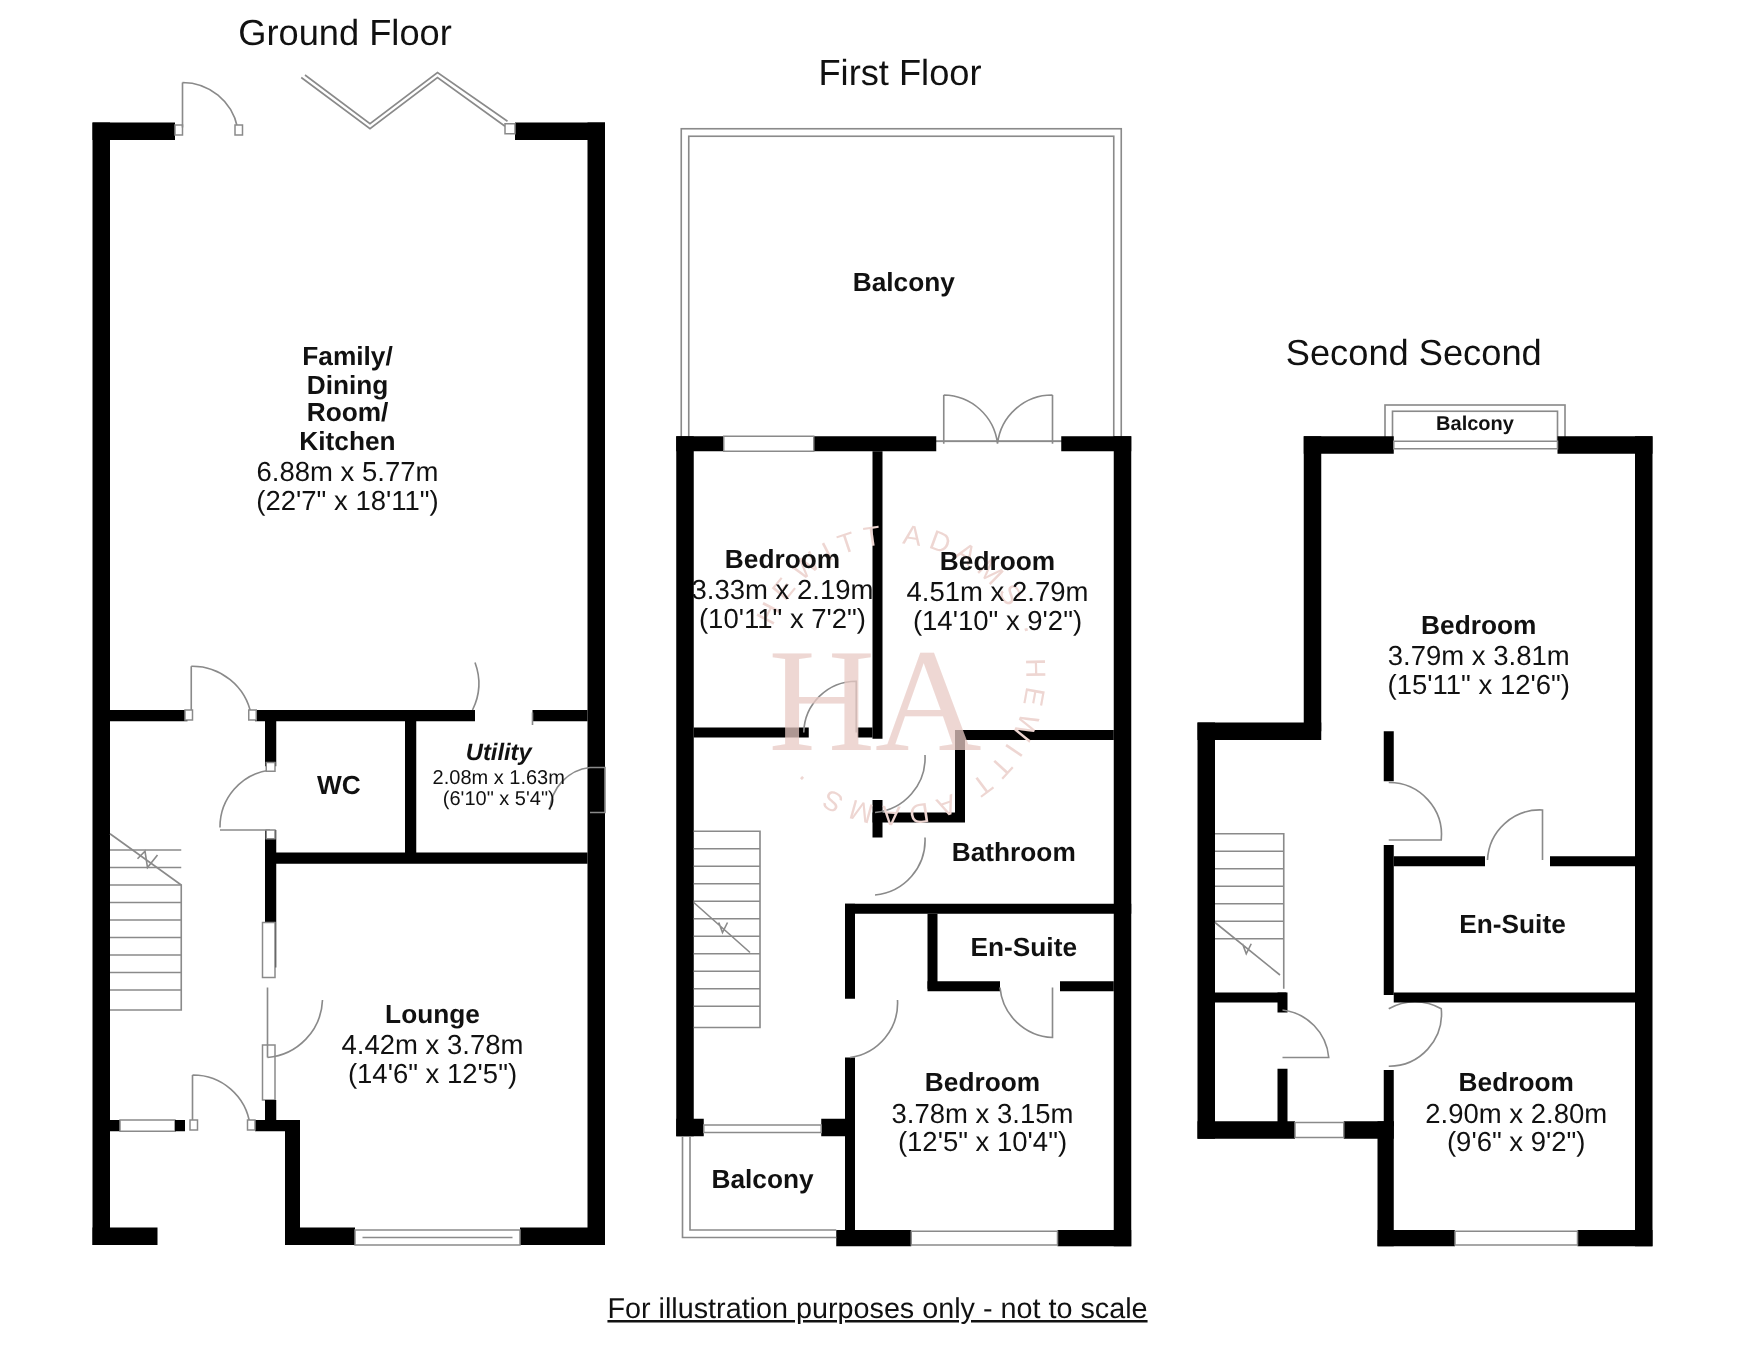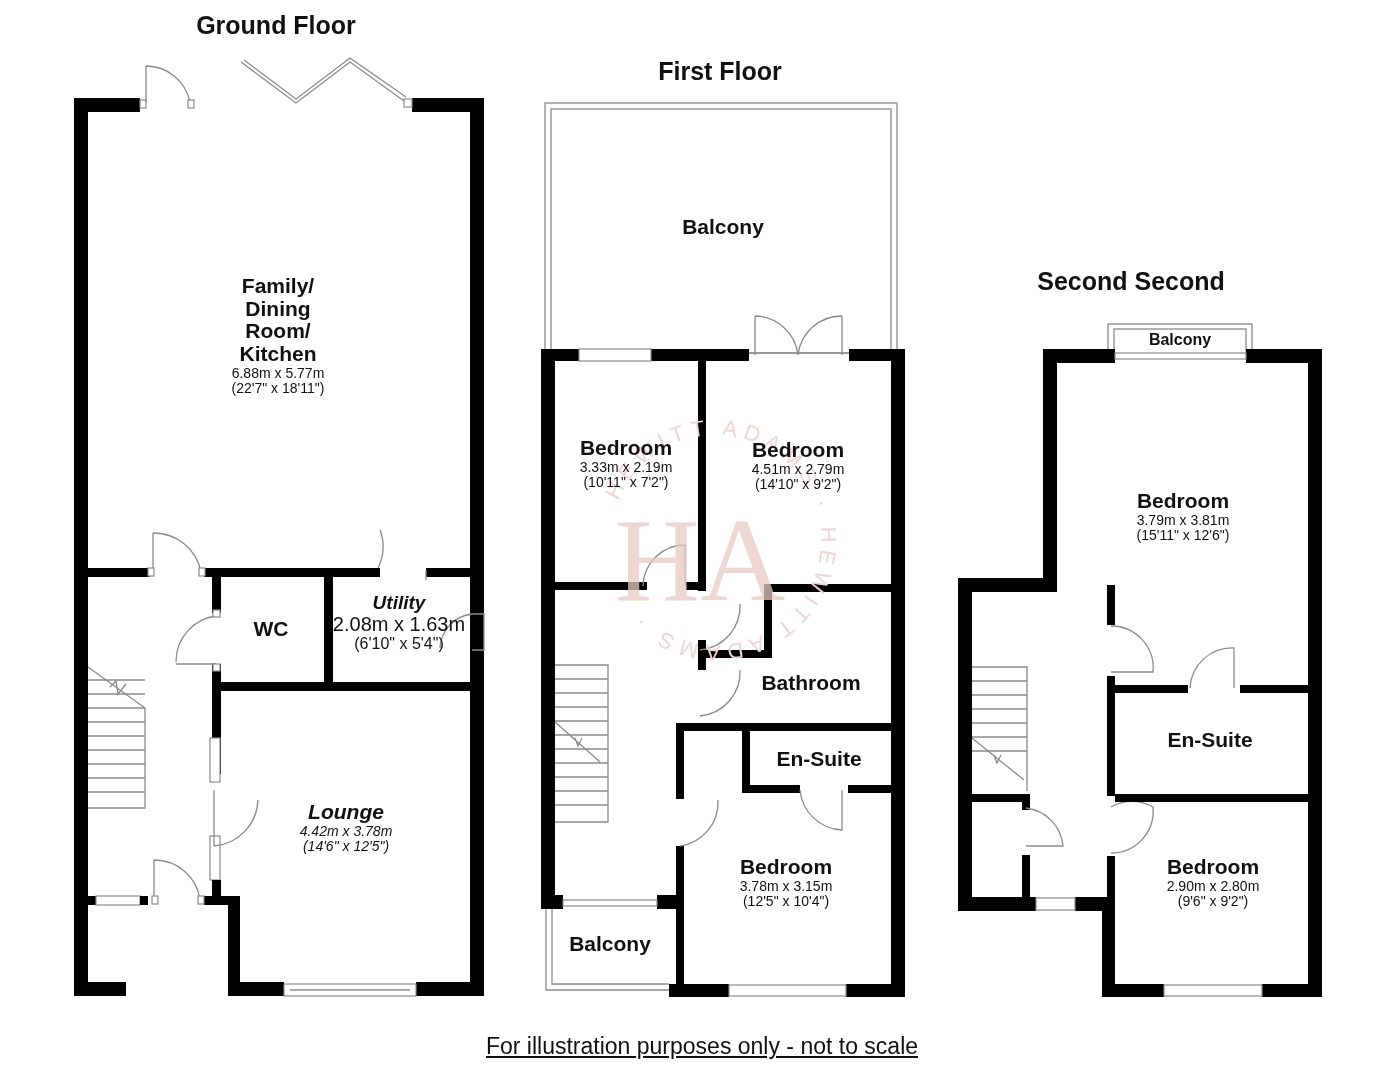--- a/index.html
+++ b/index.html
@@ -1,21 +1,21 @@
 <!DOCTYPE html>
 <html><head>
 <meta charset="utf-8">
 <style>
   html, body { margin: 0; padding: 0; background: #ffffff; }
   body { width: 1395px; height: 1080px; position: relative; overflow: hidden; font-family: "Liberation Sans", sans-serif; }
   svg.plan { position: absolute; left: 0; top: 0; }
   .lbl { position: absolute; text-align: center; color: #111; line-height: 1.08; transform: translateX(-50%); white-space: nowrap; }
-  .title { font-weight: bold; font-size: 25px; }
+  .title { font-weight: normal; font-size: 29px; }
   .rname { font-weight: bold; font-size: 21px; display: block; }
-  .rdim { font-size: 14px; display: block; }
+  .rdim { font-size: 22px; display: block; }
   .small-name { font-weight: bold; font-size: 16px; }
   .footer { font-size: 23px; color: #111; }
   .wm { position: absolute; left: 0; top: 0; pointer-events: none; }
 </style>
 </head>
 <body>
 
 <svg class="plan" width="1395" height="1080" viewBox="0 0 1395 1080">
   <defs>
     <style>
@@ -211,40 +211,40 @@
   <circle cx="716" cy="540" r="1" fill="none"></circle>
   <text x="700" y="600" text-anchor="middle" font-family="Liberation Serif, serif" font-size="118" fill="#e8c9c4" fill-opacity="0.75">HA</text>
   <g transform="translate(0,100)">
     <text font-family="Liberation Sans, sans-serif" font-size="22" fill="#eed6d2" letter-spacing="6">
       <textPath href="#ring" startOffset="6%">HEWITT ADAMS · HEWITT ADAMS ·</textPath>
     </text>
   </g>
 </svg>
 
 <div class="lbl title" style="left:276px; top:12px;">Ground Floor</div>
-<div class="lbl title" style="left:720px; top:58px;">First Floor</div>
+<div class="lbl title" style="left:720px; top:44px;">First Floor</div>
 <div class="lbl title" style="left:1131px; top:268px;">Second Second</div>
 
 <div class="lbl" style="left:278px; top:275px;">
   <span class="rname">Family/</span>
   <span class="rname">Dining</span>
   <span class="rname">Room/</span>
   <span class="rname">Kitchen</span>
   <span class="rdim">6.88m x 5.77m</span>
   <span class="rdim">(22'7" x 18'11")</span>
 </div>
 <div class="lbl" style="left:271px; top:618px;">
   <span class="rname">WC</span>
 </div>
 <div class="lbl" style="left:399px; top:593px;">
   <span class="rname" style="font-size:19px;font-style:italic;">Utility</span>
-  <span class="rdim" style="font-size:20px;">2.08m x 1.63m</span>
+  <span class="rdim" style="font-size:16px;">2.08m x 1.63m</span>
   <span class="rdim" style="font-size:16px;">(6'10" x 5'4")</span>
 </div>
-<div class="lbl" style="left:346px; top:801px;font-style:italic;">
+<div class="lbl" style="left:346px; top:801px;">
   <span class="rname">Lounge</span>
   <span class="rdim">4.42m x 3.78m</span>
   <span class="rdim">(14'6" x 12'5")</span>
 </div>
 
 <div class="lbl" style="left:723px; top:216px;">
   <span class="rname">Balcony</span>
 </div>
 <div class="lbl" style="left:626px; top:437px;">
   <span class="rname">Bedroom</span>

